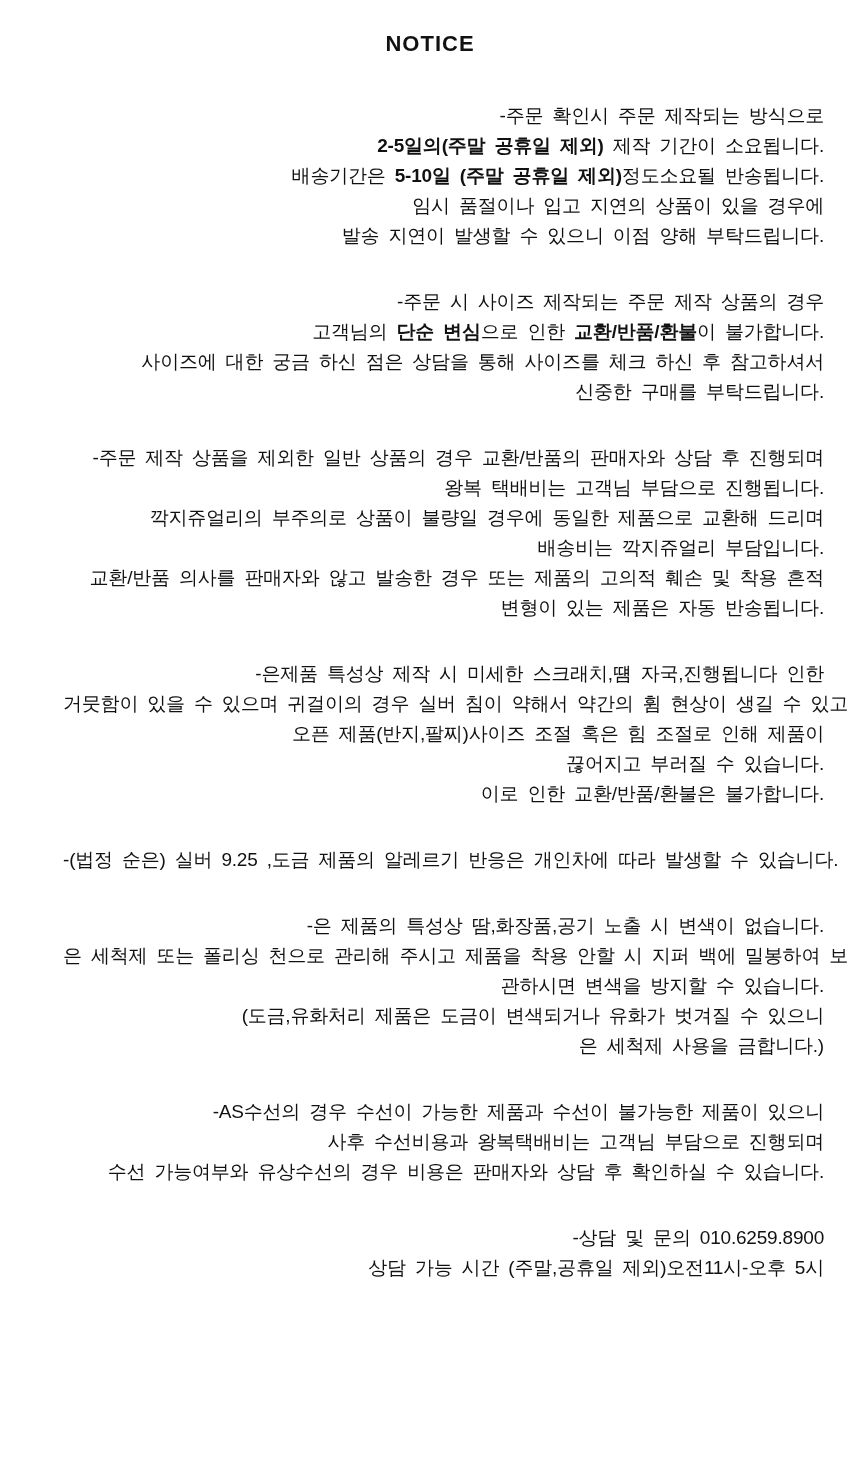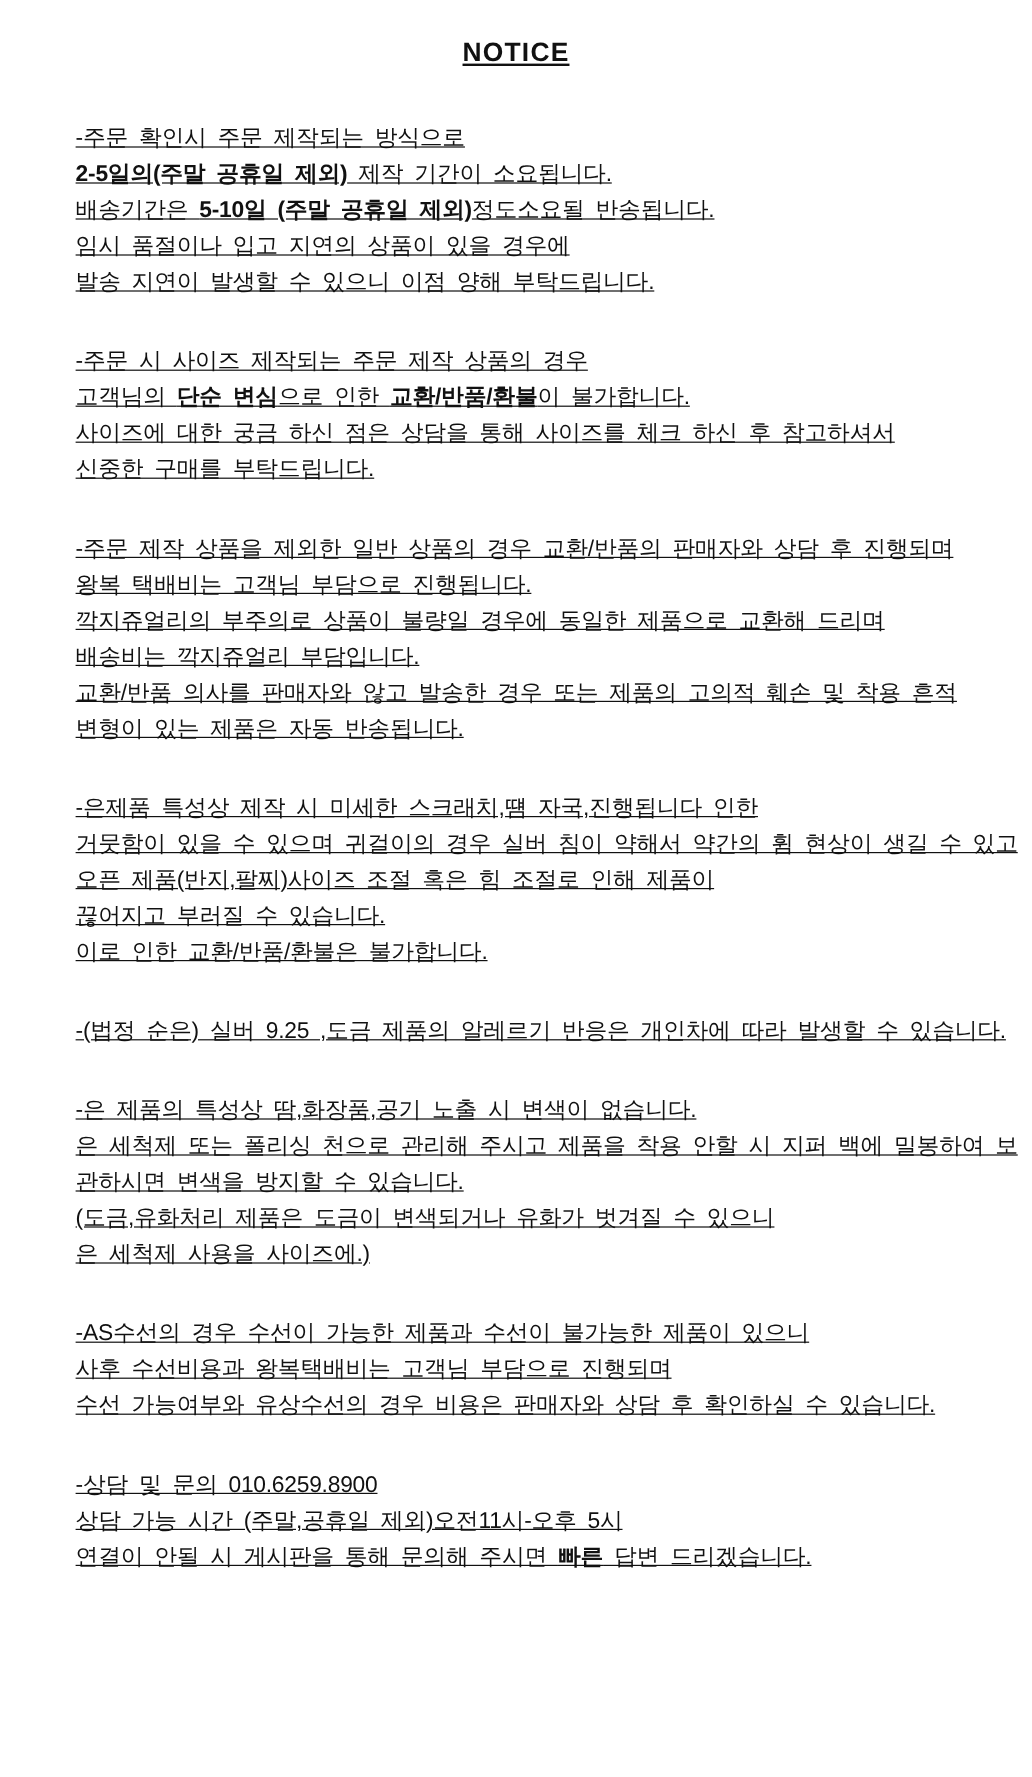--- a/index.html
+++ b/index.html
@@ -8,39 +8,39 @@
     background: #ffffff;
   }
   .page {
     position: relative;
     width: 860px;
     height: 1481px;
     background: #ffffff;
     overflow: hidden;
     font-family: "Liberation Sans", "DejaVu Sans", sans-serif;
     color: #111111;
-    text-decoration: underline;
   }
   .notice-title {
     padding-top: 31px;
     text-align: center;
     font-size: 22px;
     font-weight: 700;
     letter-spacing: 1px;
     color: #111111;
   }
   .notice-body {
     margin: 44px 36px 0 63px;
     font-size: 19px;
     line-height: 30px;
     letter-spacing: -0.2px;
     word-spacing: 4px;
   }
   .paragraph {
     margin: 16px 0 36px 0;
+    text-align: right;
   }
   .line {
     white-space: nowrap;
   }
   .seg { font-weight: 400; }
   .seg.b { font-weight: 700; }
 </style>
 </head>
 <body>
 
@@ -76,26 +76,25 @@
         <div class="line"><span class="seg">이로 인한 교환/반품/환불은 불가합니다.</span></div>
       </div>
       <div class="paragraph">
         <div class="line"><span class="seg">-(법정 순은) 실버 9.25 ,도금 제품의 알레르기 반응은 개인차에 따라 발생할 수 있습니다.</span></div>
       </div>
       <div class="paragraph">
         <div class="line"><span class="seg">-은 제품의 특성상 땀,화장품,공기 노출 시 변색이 없습니다.</span></div>
         <div class="line"><span class="seg">은 세척제 또는 폴리싱 천으로 관리해 주시고 제품을 착용 안할 시 지퍼 백에 밀봉하여 보</span></div>
         <div class="line"><span class="seg">관하시면 변색을 방지할 수 있습니다.</span></div>
         <div class="line"><span class="seg">(도금,유화처리 제품은 도금이 변색되거나 유화가 벗겨질 수 있으니</span></div>
-        <div class="line"><span class="seg">은 세척제 사용을 사이즈에.)</span></div>
+        <div class="line"><span class="seg">은 세척제 사용을 금합니다.)</span></div>
       </div>
       <div class="paragraph">
         <div class="line"><span class="seg">-AS수선의 경우 수선이 가능한 제품과 수선이 불가능한 제품이 있으니</span></div>
         <div class="line"><span class="seg">사후 수선비용과 왕복택배비는 고객님 부담으로 진행되며</span></div>
         <div class="line"><span class="seg">수선 가능여부와 유상수선의 경우 비용은 판매자와 상담 후 확인하실 수 있습니다.</span></div>
       </div>
       <div class="paragraph">
         <div class="line"><span class="seg">-상담 및 문의 010.6259.8900</span></div>
         <div class="line"><span class="seg">상담 가능 시간 (주말,공휴일 제외)오전11시-오후 5시</span></div>
-        <div class="line"><span class="seg">연결이 안될 시 게시판을 통해 문의해 주시면 </span><span class="seg b">빠른</span><span class="seg"> 답변 드리겠습니다.</span></div>
       </div>
     </div>
 </div>
 
 </body></html>

